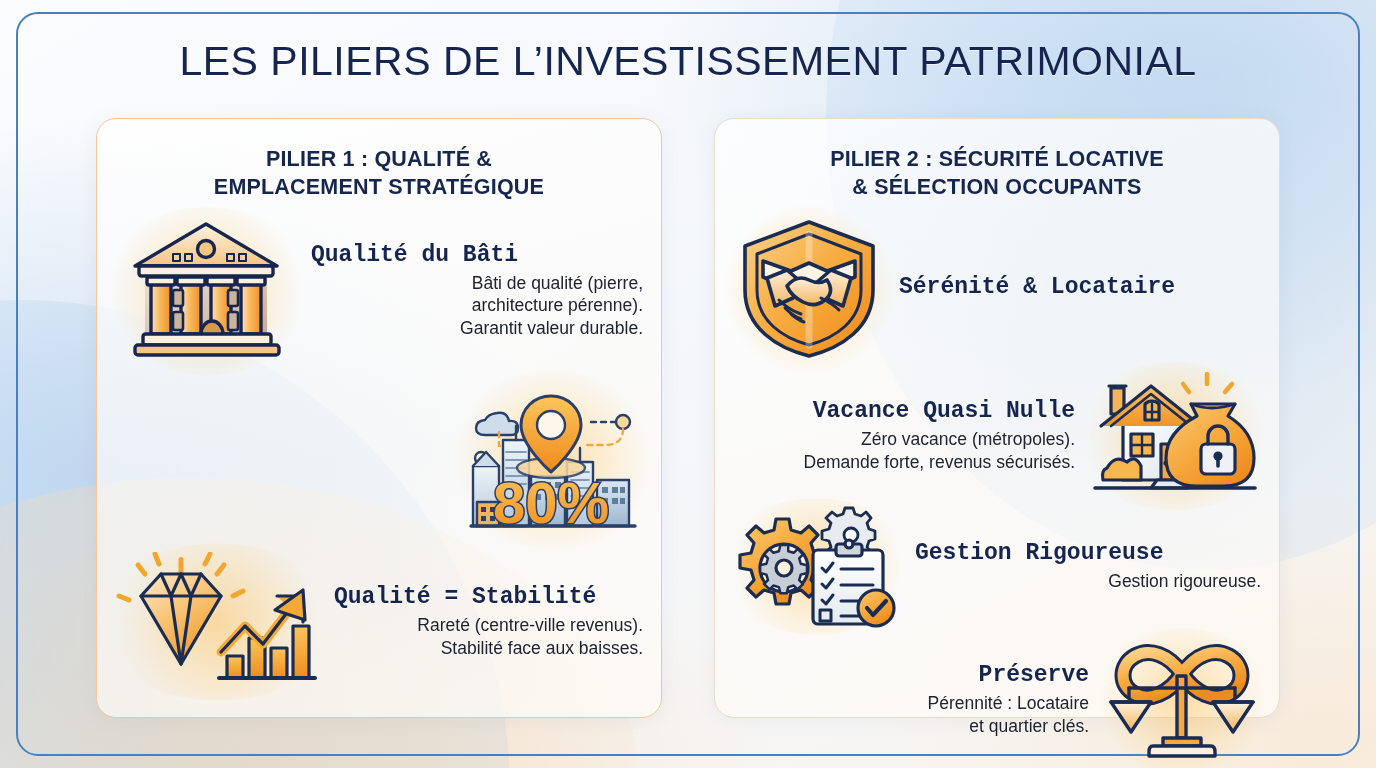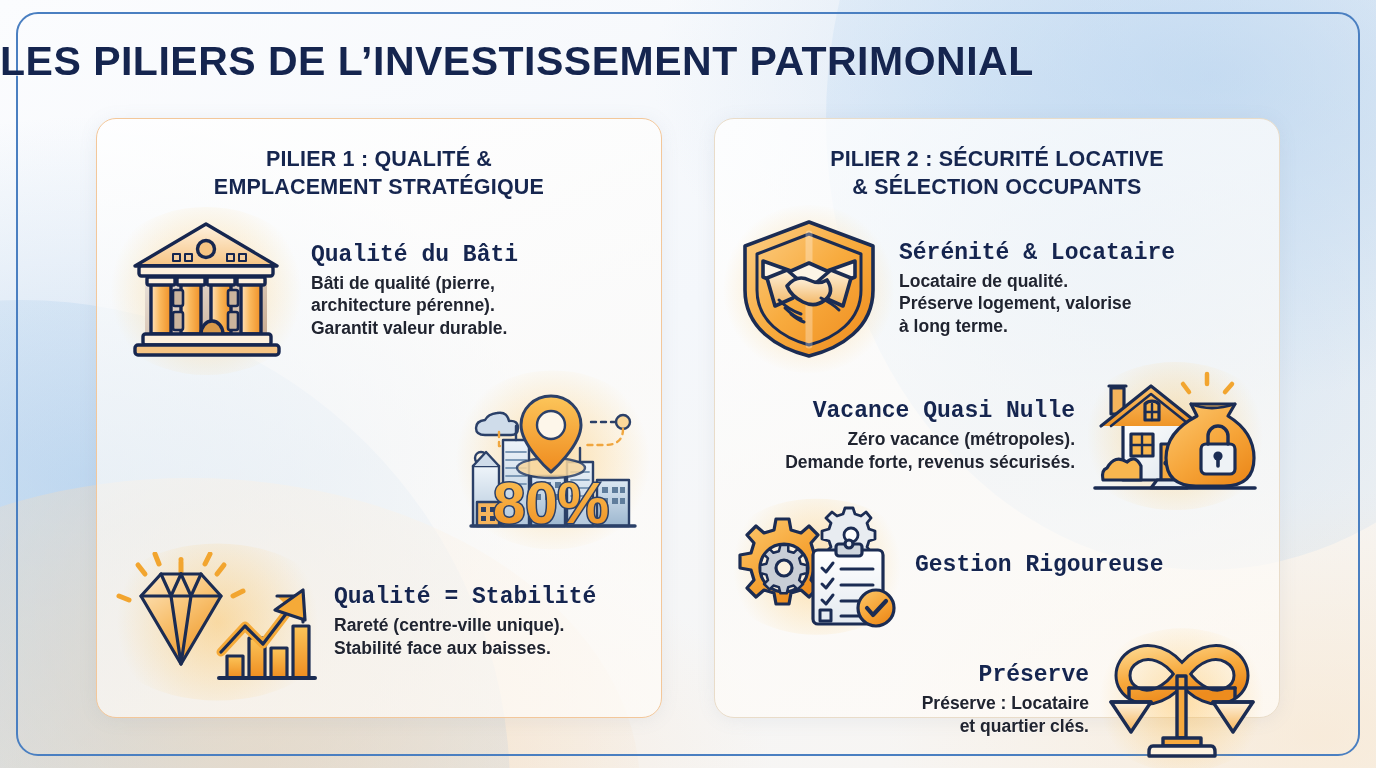--- a/index.html
+++ b/index.html
@@ -51,23 +51,23 @@
     left: 16px; top: 12px;
     width: 1344px; height: 744px;
     border: 2px solid #4a7fc1;
     border-radius: 22px;
     pointer-events: none;
   }
 
   .page-title {
     position: absolute;
     left: 0; right: 0; top: 38px;
-    text-align: left;
+    text-align: center;
     font-size: 41px;
-    font-weight: 700;
+    font-weight: 400;
     letter-spacing: 0.5px;
     color: #15254f;
     text-shadow: 0 1px 0 rgba(255,255,255,0.7);
     white-space: nowrap;
   }
 
   .panels {
     position: absolute;
     left: 96px; top: 118px;
     width: 1184px; height: 600px;
@@ -133,25 +133,26 @@
     font-size: 23px;
     font-weight: 800;
     color: #15254f;
     line-height: 1.18;
     margin-bottom: 3px;
     text-shadow: 0 1px 0 rgba(255,255,255,0.6);
     font-family: Liberation Mono, monospace;
   }
   .item-desc {
     font-size: 17.5px;
-    font-weight: 700;
+    font-weight: 400;
     color: #202430;
     line-height: 1.30;
     white-space: pre-line;
     text-shadow: 0 1px 0 rgba(255,255,255,0.55);
+    text-align: right;
   }
 </style>
 </head>
 <body>
 
 <div id="infographic">
 
   <div class="bg-arc arc-a"></div>
   <div class="bg-arc arc-b"></div>
   <div class="bg-arc arc-c"></div>
@@ -342,21 +343,21 @@
                 <path d="M106 100 l24 -26 l18 18 l26 -34" fill="none" stroke-width="9" stroke="#f5aa38"></path>
                 <path d="M106 100 l24 -26 l18 18 l26 -34" fill="none" stroke-width="3.2"></path>
                 <path d="M162 44 h26 v26" fill="#f5aa38"></path>
                 <path d="M160 58 l28 -20 l2 30 z" fill="#f5aa38"></path>
                 <path d="M104 126 h96" stroke-width="4"></path>
               </g>
             </svg>
           </div>
           <div class="text-block align-left">
             <div class="item-title">Qualité = Stabilité</div>
-            <div class="item-desc">Rareté (centre-ville unique).
+            <div class="item-desc">Rareté (centre-ville revenus).
 Stabilité face aux baisses.</div>
           </div>
         </div>
 
       </div>
     </div>
 
     <div class="panel panel-2">
       <div class="panel-title">PILIER 2 : SÉCURITÉ LOCATIVE
 &amp; SÉLECTION OCCUPANTS</div>
@@ -387,23 +388,20 @@
                 <path d="M54 72 q10 -12 22 -6 q10 5 18 0 q8 12 -2 20 q-10 8 -22 2 q-12 -6 -16 -16 z" fill="url(#g-hand)"></path>
                 <path d="M46 86 q10 10 22 14" fill="none" stroke-width="3"></path>
                 <path d="M52 94 q8 8 16 11" fill="none" stroke-width="3"></path>
                 <path d="M58 100 q7 6 13 8" fill="none" stroke-width="3"></path>
                 <path d="M88 84 q12 6 18 12" fill="none" stroke-width="3"></path>
               </g>
             </svg>
           </div>
           <div class="text-block align-left">
             <div class="item-title">Sérénité &amp; Locataire</div>
-            <div class="item-desc">Locataire de qualité.
-Préserve logement, valorise
-à long terme.</div>
           </div>
         </div>
 
         <div class="row reverse" style="margin-top:6px;">
           <div class="icon-wrap">
             <svg width="172" height="132" viewBox="0 0 172 132">
               <defs>
                 <linearGradient id="g-bag" x1="0" y1="0" x2="0.8" y2="1">
                   <stop offset="0%" stop-color="#fcc972"></stop>
                     <stop offset="60%" stop-color="#f6a438"></stop>
@@ -485,20 +483,21 @@
                   <rect x="87" y="104" width="11" height="11" fill="none"></rect>
                   <path d="M108 63 h32 M108 79 h32 M108 95 h32 M108 110 h32" stroke="#1b2c53"></path>
                 </g>
                 <circle cx="143" cy="102" r="18" fill="url(#g-gear)"></circle>
                 <path d="M134 102 l6 7 l13 -14" fill="none" stroke-width="4.2"></path>
               </g>
             </svg>
           </div>
           <div class="text-block align-left">
             <div class="item-title">Gestion Rigoureuse</div>
+            <div class="item-desc">Gestion rigoureuse.</div>
           </div>
         </div>
 
         <div class="row reverse" style="margin-top:8px;">
           <div class="icon-wrap">
             <svg width="158" height="128" viewBox="0 0 158 128">
               <defs>
                 <linearGradient id="g-inf" x1="0" y1="0" x2="0.5" y2="1">
                   <stop offset="0%" stop-color="#fdd285"></stop>
                     <stop offset="55%" stop-color="#f7a93c"></stop>
@@ -520,21 +519,21 @@
                 <path d="M110 66 h40 l-20 30 z" fill="url(#g-pan)"></path>
                 <path d="M8 66 h40" stroke-width="3.4"></path>
                 <path d="M110 66 h40" stroke-width="3.4"></path>
                 <path d="M60 102 h38 v8 H60 z" fill="#f6a93e"></path>
                 <path d="M50 110 h58 q4 0 4 6 v4 H46 v-4 q0 -6 4 -6 z" fill="#fdf2e0"></path>
               </g>
             </svg>
           </div>
           <div class="text-block align-right">
             <div class="item-title">Préserve</div>
-            <div class="item-desc">Préserve : Locataire
+            <div class="item-desc">Pérennité : Locataire
 et quartier clés.</div>
           </div>
         </div>
 
       </div>
     </div>
 
   </div>
 </div>
 

